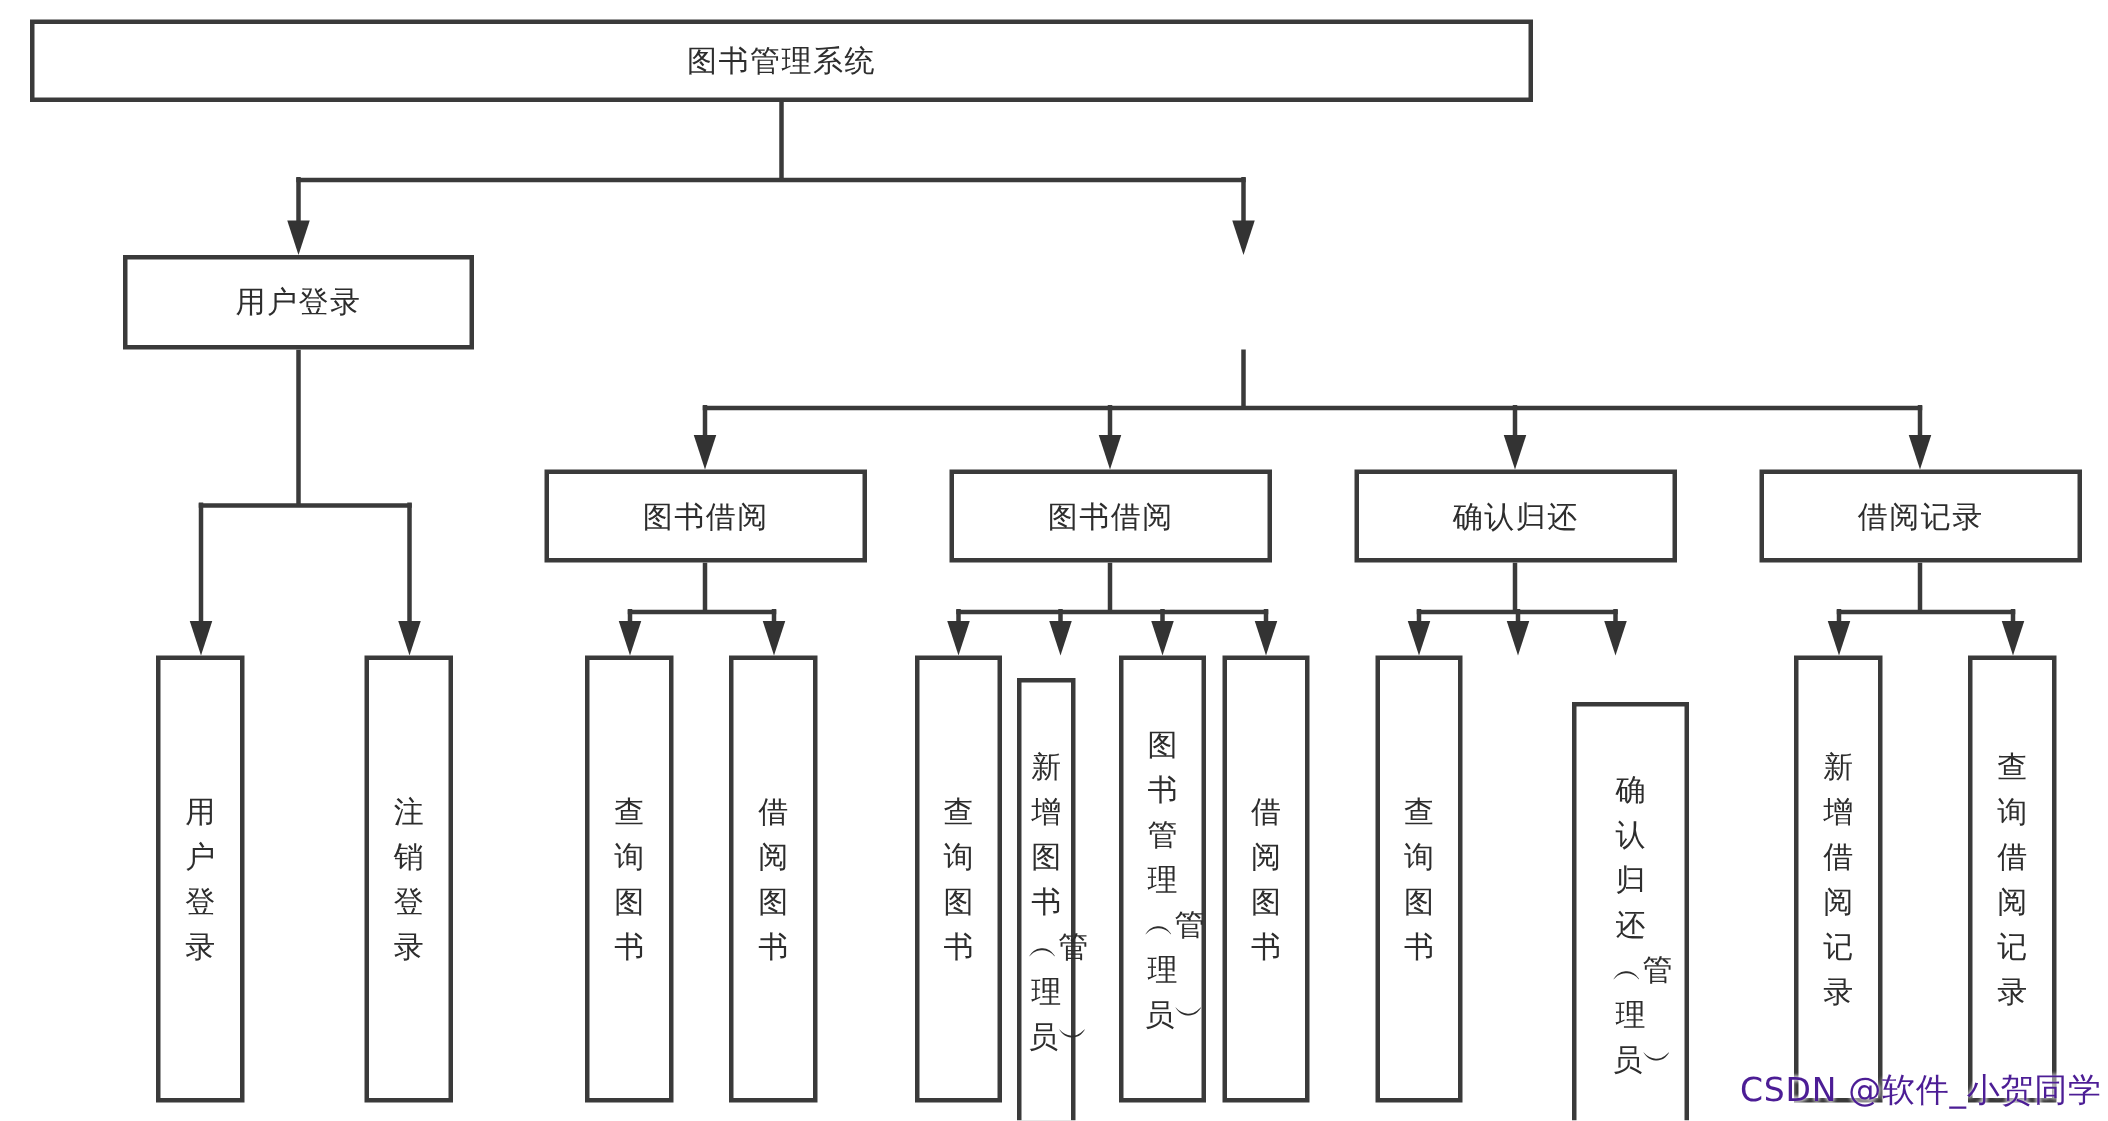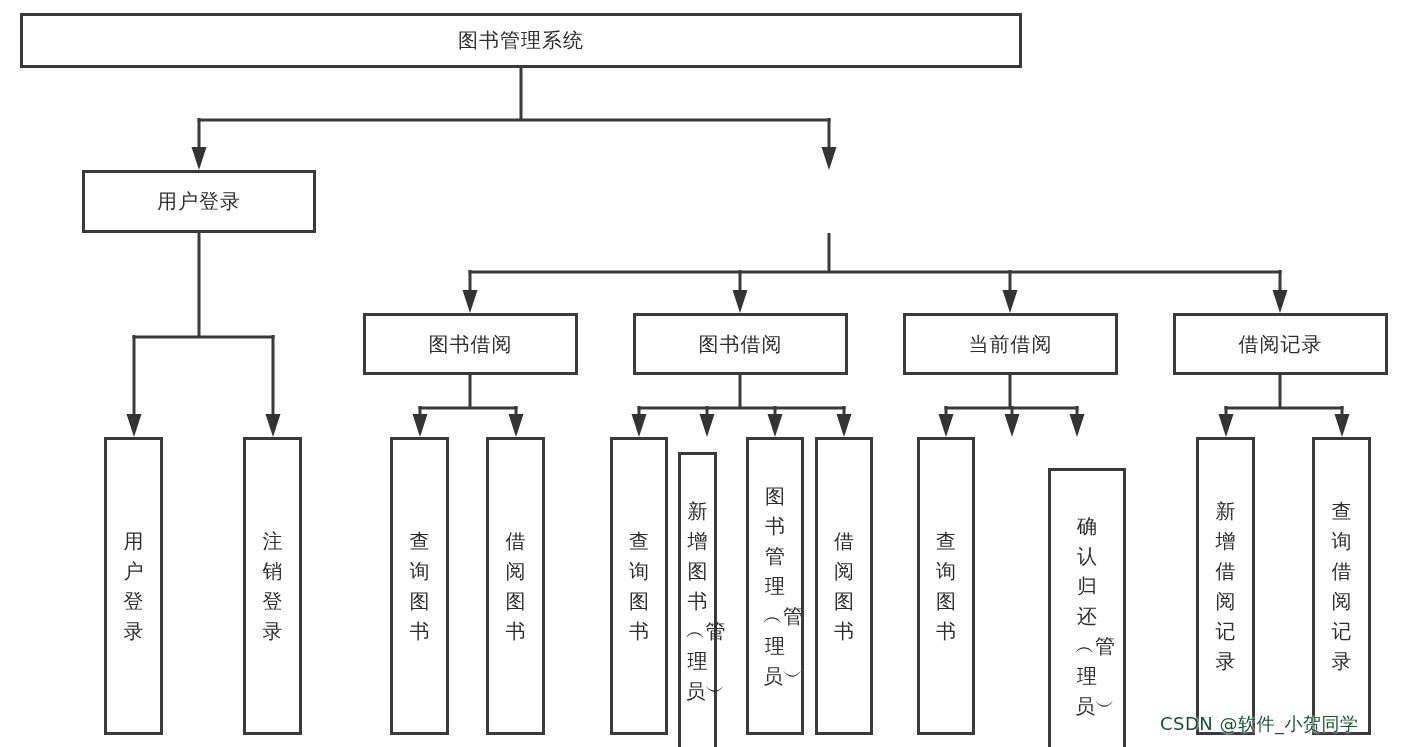--- a/index.html
+++ b/index.html
@@ -43,22 +43,22 @@
     font-size: 20px;
     line-height: 30px;
     word-break: break-all;
     text-align: center;
     letter-spacing: 0;
   }
   .watermark {
     position: absolute;
     left: 1160px;
     top: 712px;
-    font-size: 18px;
-    color: #14532d;
+    font-size: 22px;
+    color: #4c1d95;
     white-space: nowrap;
     z-index: 10;
     text-shadow: 0 0 3px #ffffff, 0 0 3px #ffffff;
     letter-spacing: 0.5px;
   }
 </style>
 </head>
 <body>
 
 <div class="canvas">
@@ -140,21 +140,21 @@
     <span class="hlabel">用户登录</span>
   </div>
 
   <div class="node" style="left:363px; top:313px; width:215px; height:62px;">
     <span class="hlabel">图书借阅</span>
   </div>
   <div class="node" style="left:633px; top:313px; width:215px; height:62px;">
     <span class="hlabel">图书借阅</span>
   </div>
   <div class="node" style="left:903px; top:313px; width:215px; height:62px;">
-    <span class="hlabel">当前借阅</span>
+    <span class="hlabel">确认归还</span>
   </div>
   <div class="node" style="left:1173px; top:313px; width:215px; height:62px;">
     <span class="hlabel">借阅记录</span>
   </div>
 
   <div class="node" style="left:104px; top:437px; width:59px; height:298px;">
     <div class="vlabel">用户登录</div>
   </div>
   <div class="node" style="left:243px; top:437px; width:59px; height:298px;">
     <div class="vlabel">注销登录</div>

